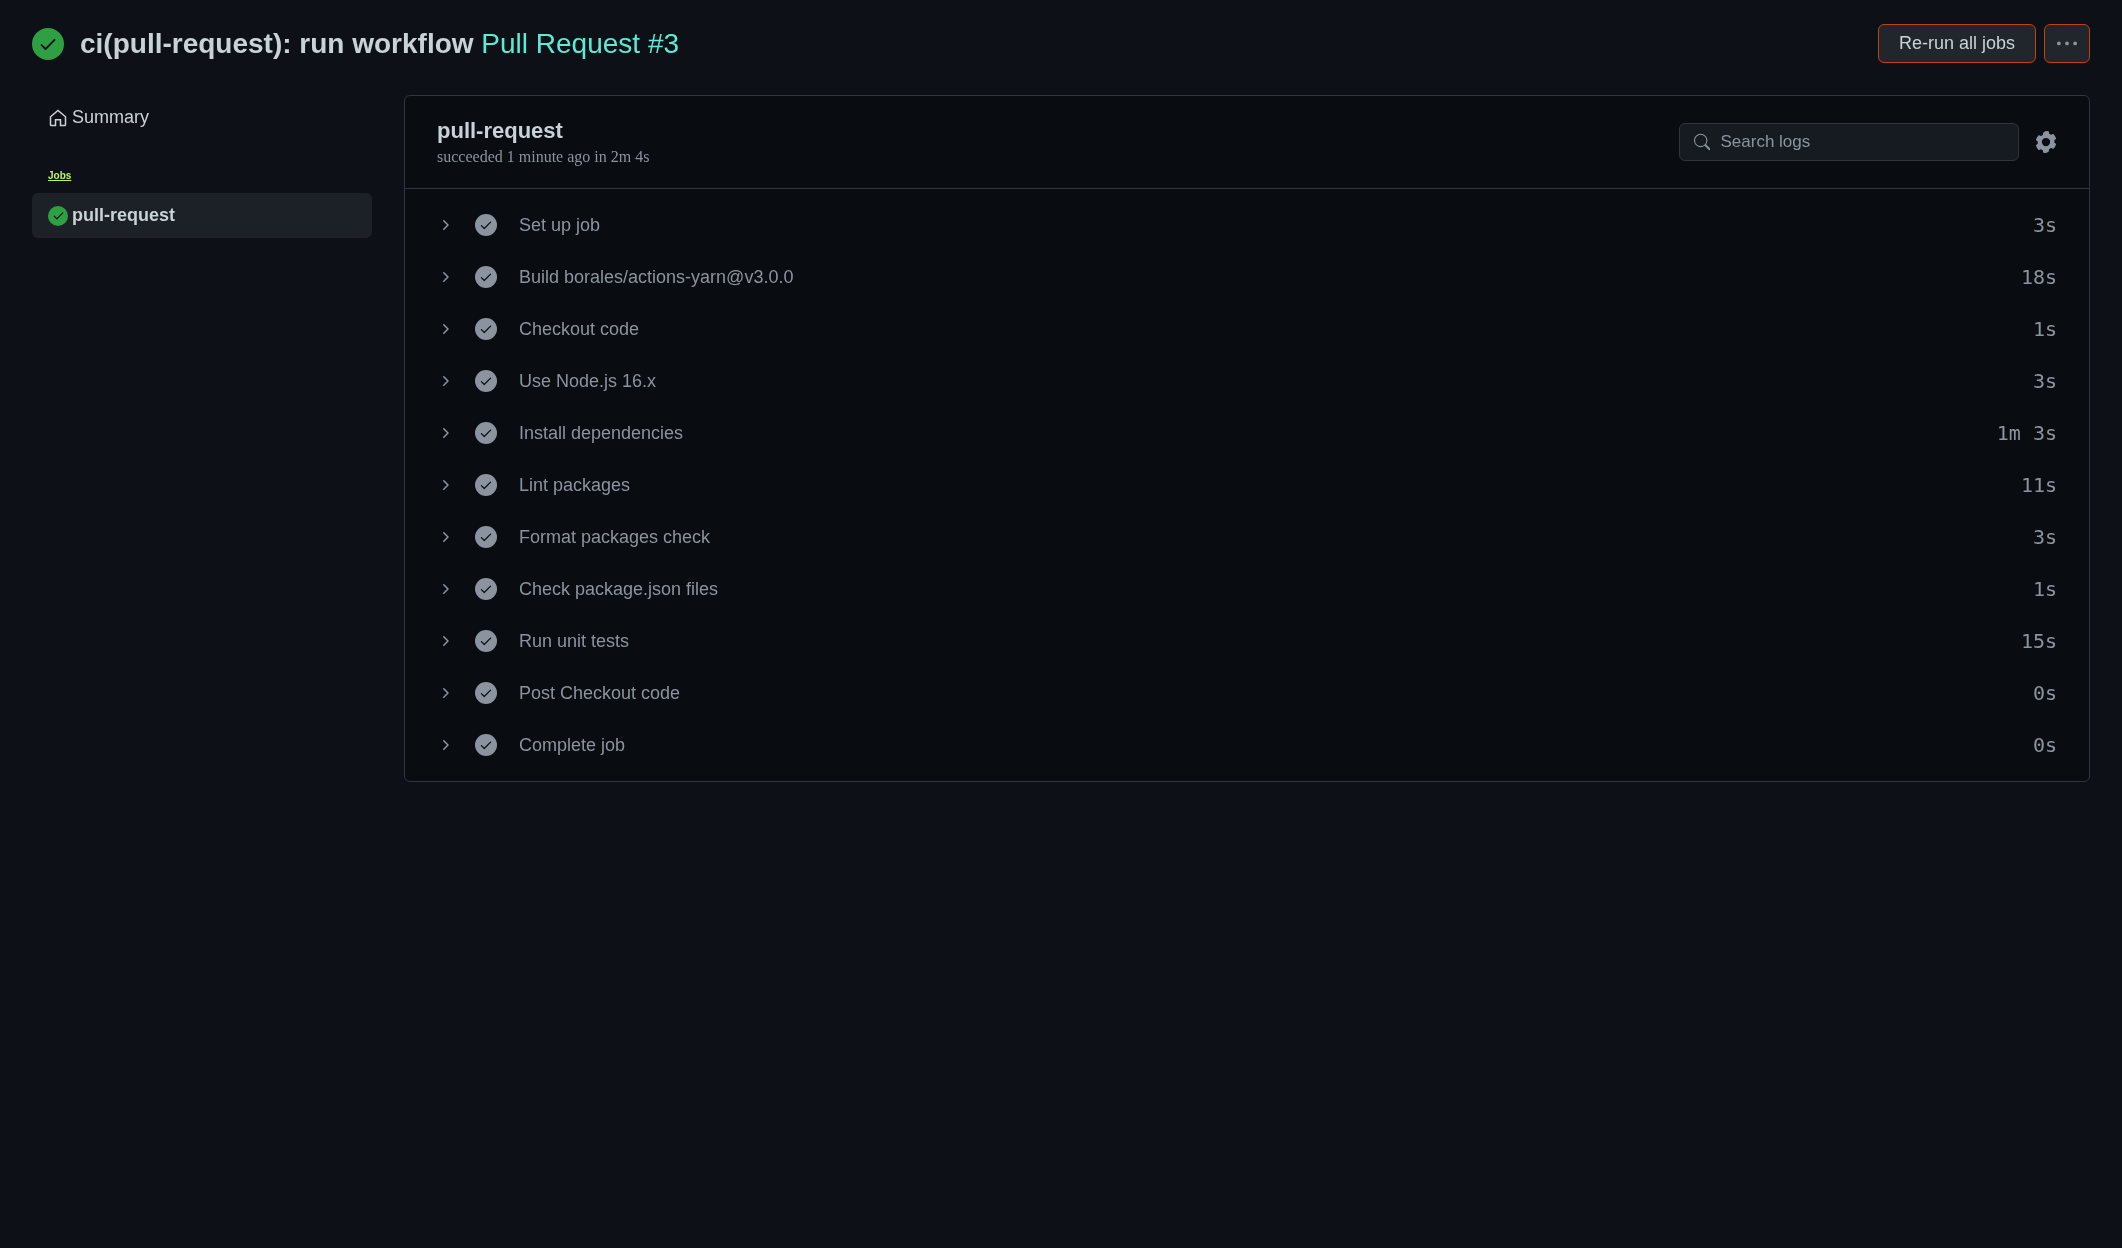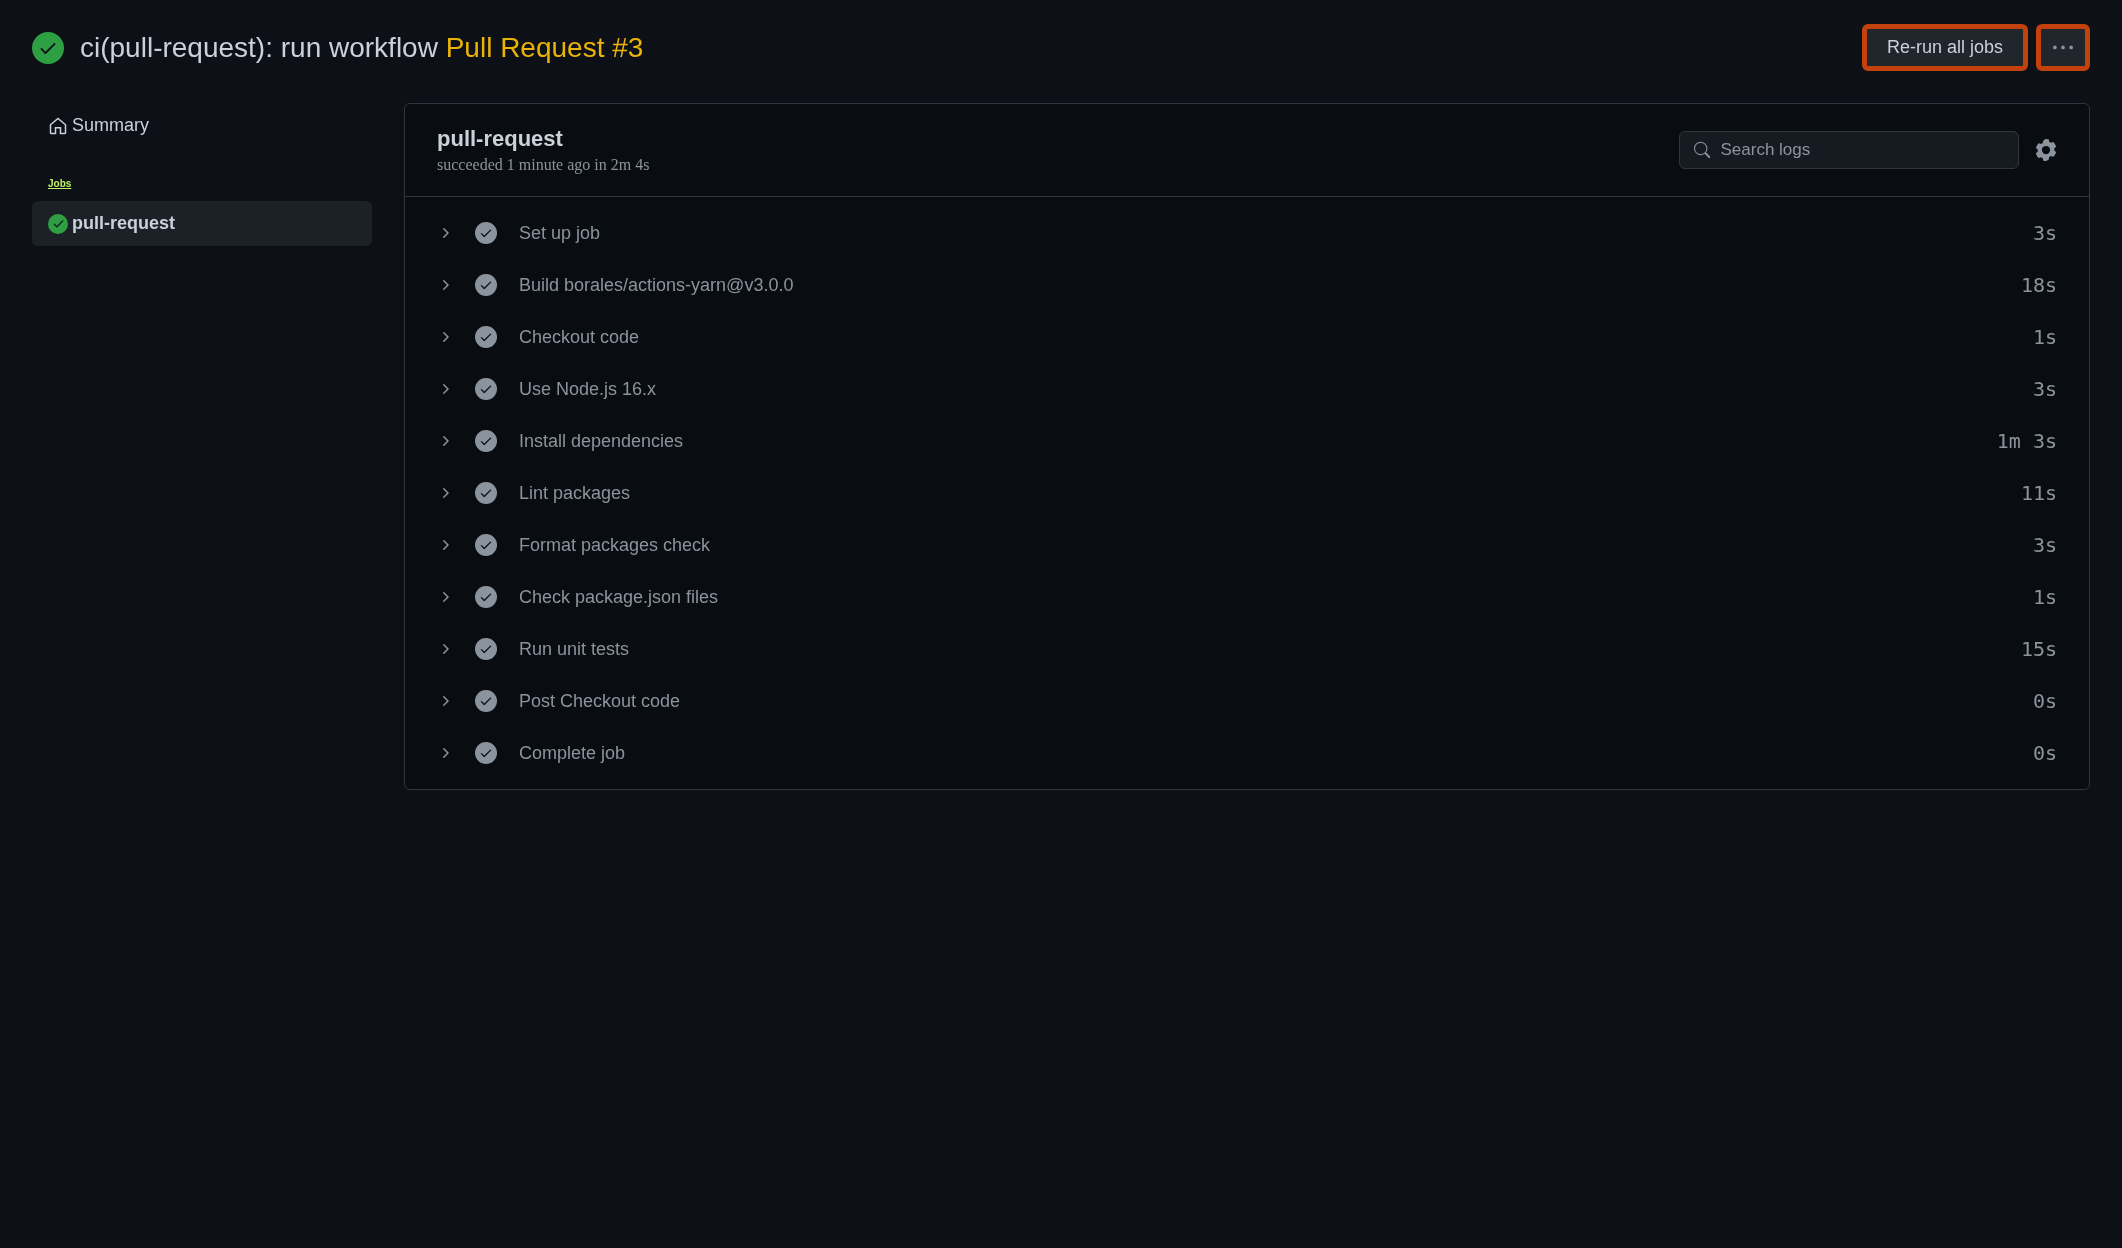--- a/index.html
+++ b/index.html
@@ -41,32 +41,32 @@
       width: 20px;
       height: 20px;
       fill: #0d1117;
     }
     .page-title {
       font-size: 28px;
       font-weight: 400;
       color: #c9d1d9;
     }
     .page-title .bold {
-      font-weight: 400;
+      font-weight: 700;
     }
     .page-title .muted {
-      color: #eab308;
+      color: #5eead4;
     }
     .header-right {
       display: flex;
       gap: 8px;
     }
     .btn {
       background-color: #21262d;
-      border: 5px solid #c2410c;
+      border: 1px solid #c2410c;
       color: #c9d1d9;
       padding: 8px 20px;
       border-radius: 6px;
       font-size: 18px;
       font-weight: 500;
       cursor: pointer;
       display: flex;
       align-items: center;
       justify-content: center;
     }

